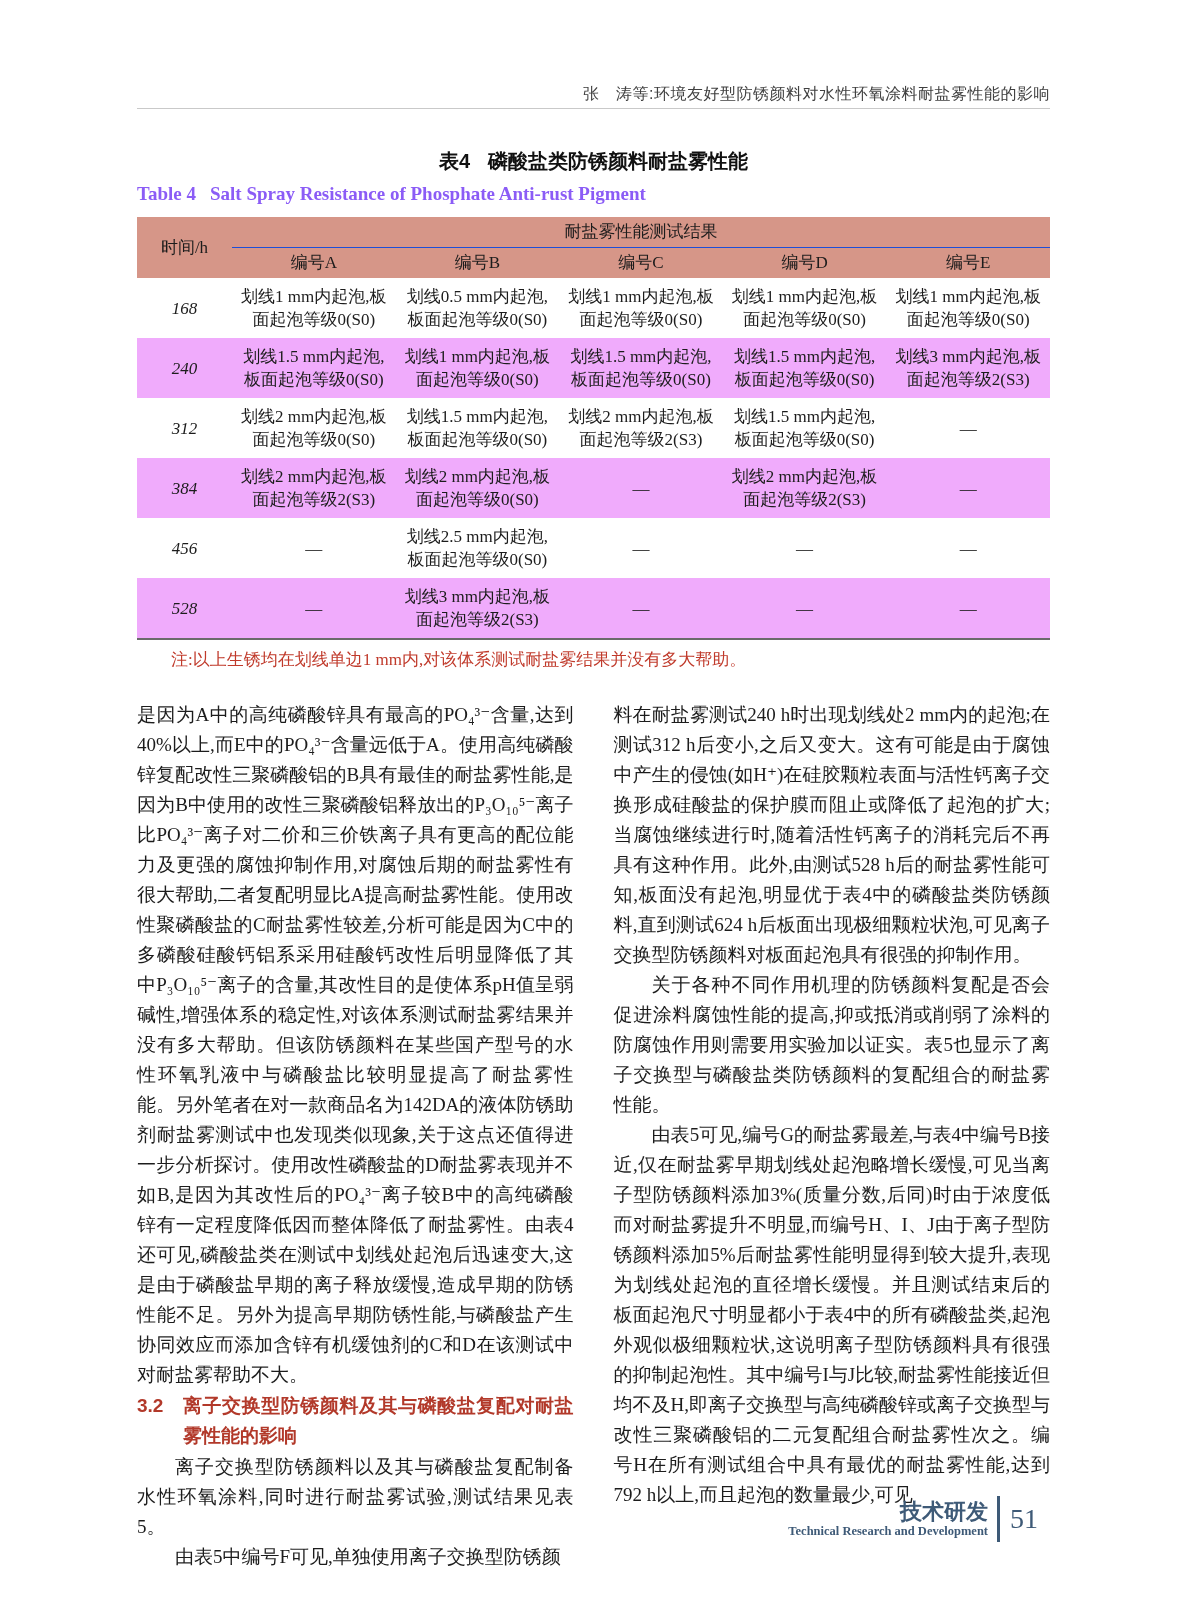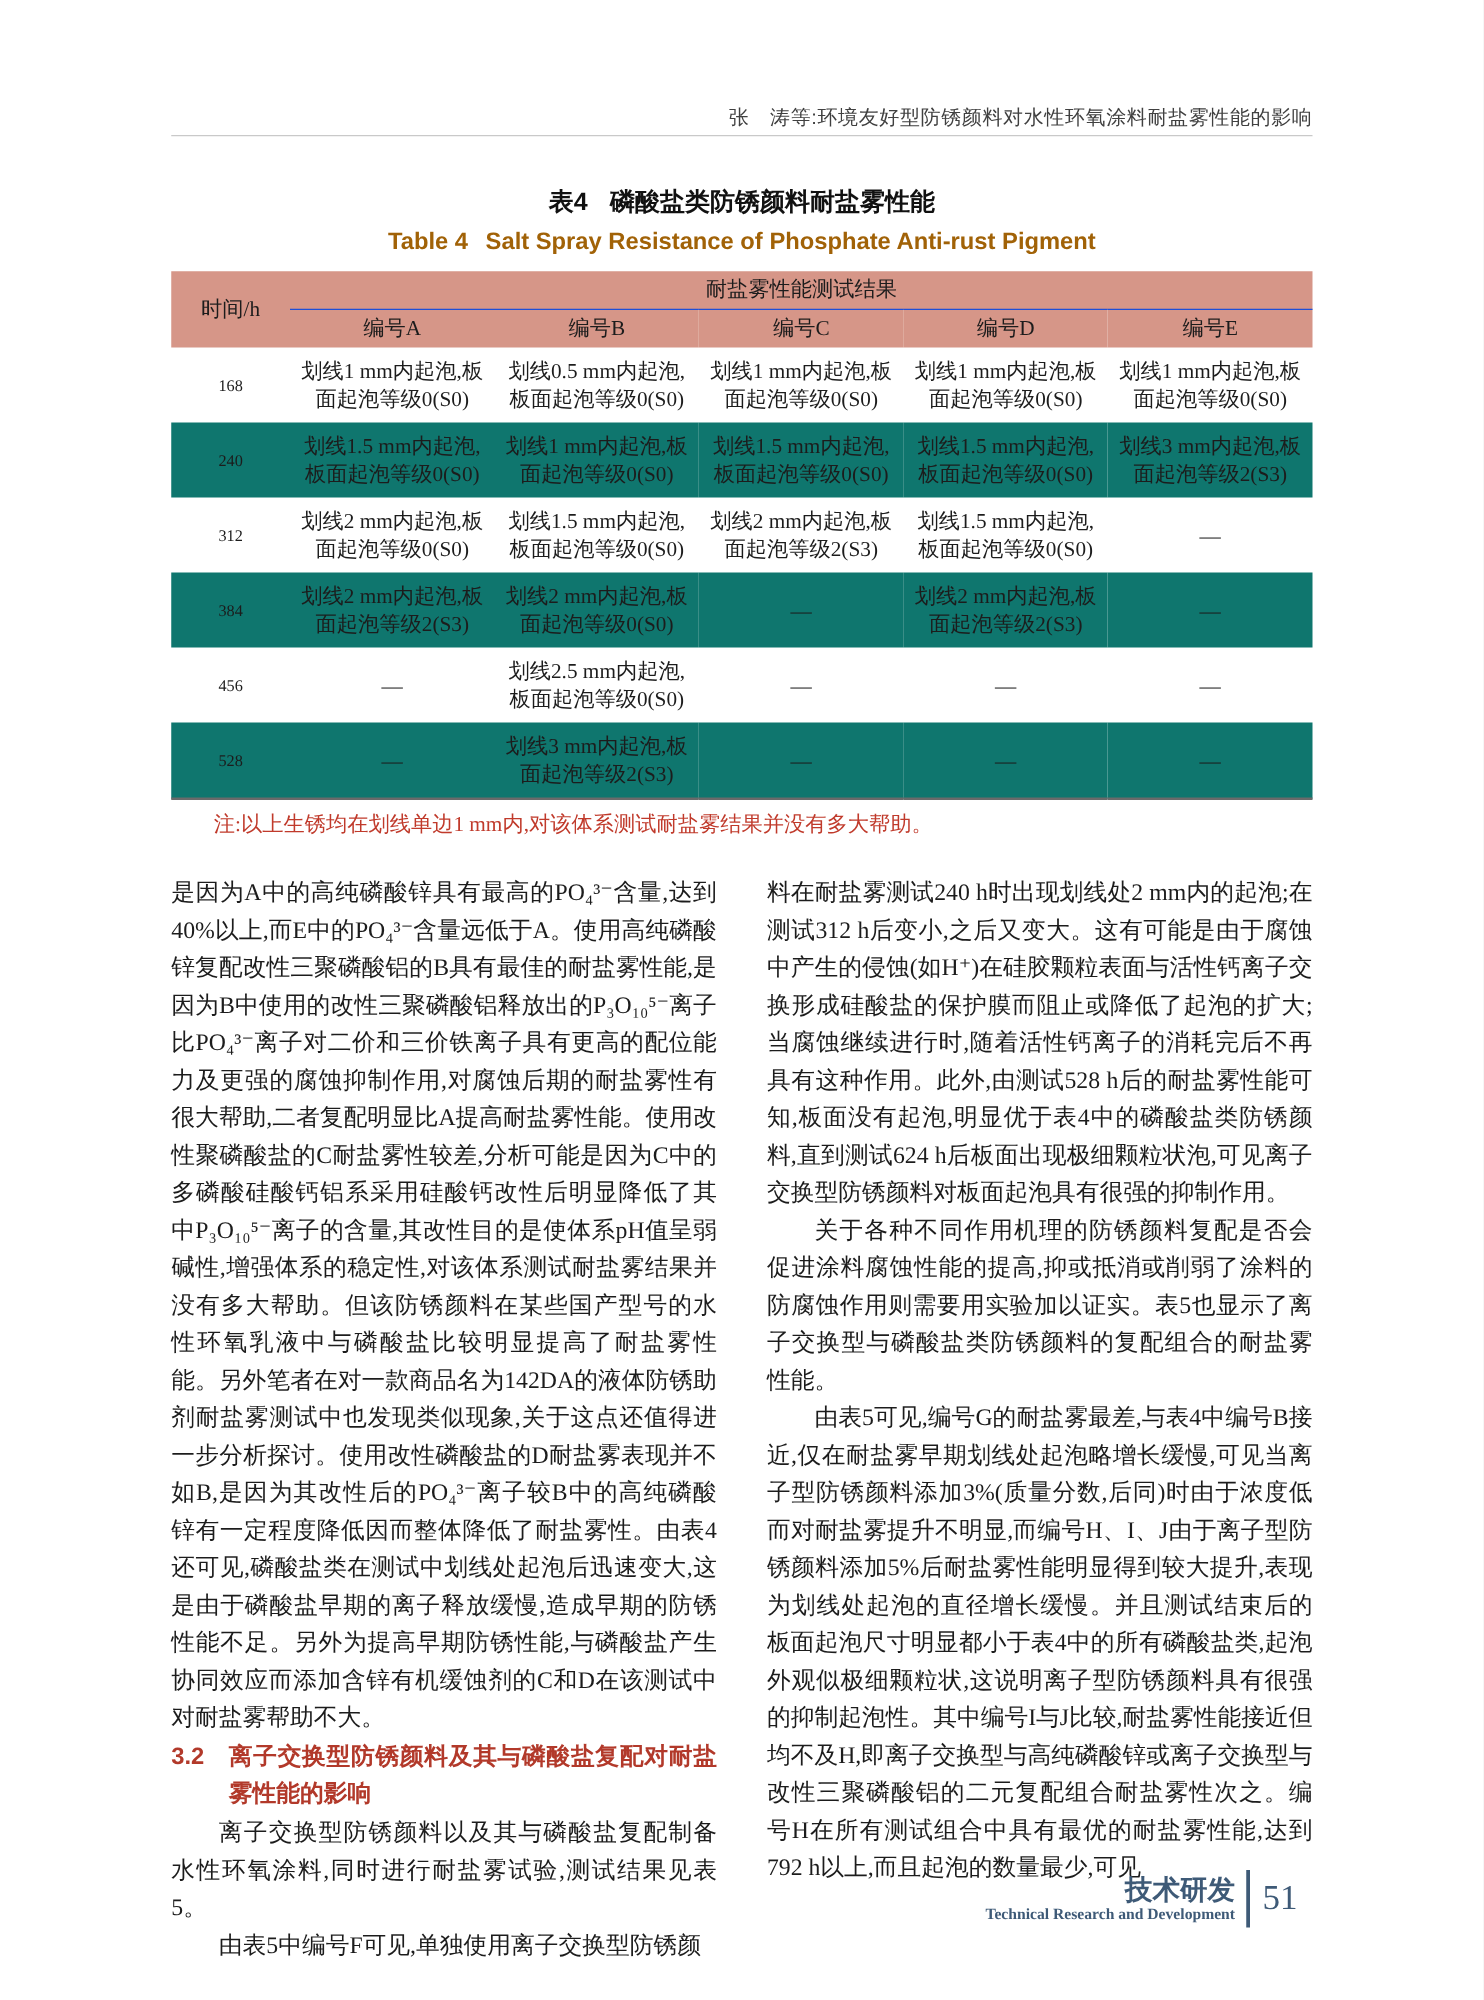--- a/index.html
+++ b/index.html
@@ -25,39 +25,38 @@
   
   .content{position:absolute;left:137px;top:126px;width:913px;}
   .caption-zh{
     text-align:center;
     font-family:"Liberation Sans","DejaVu Sans",sans-serif;
     font-weight:bold;font-size:20px;color:#111;
     margin:22px 0 8px 0;
   }
   .caption-zh .cap-gap{margin-left:18px;}
   .caption-en{
-    text-align:center;
-    font-family:Liberation Sans, sans-serif;
-    font-weight:bold;font-size:19px;color:#a16207;
+    font-family:Liberation Serif, serif;
+    font-weight:bold;font-size:19px;color:#8b5cf6;
     margin-bottom:12px;
   }
   .caption-en .cap-gap{margin-left:14px;}
   
   table.t4{
     width:913px;border-collapse:collapse;table-layout:fixed;
     font-size:17px;text-align:center;
     border-bottom:2px solid #6a6a6a;
   }
   table.t4 col.c-time{width:95px;}
   table.t4 thead{background:#d69688;}
   table.t4 th{font-weight:normal;padding:4px 4px;line-height:22px;}
   table.t4 th.group{border-bottom:1px solid #1d4ed8;}
   table.t4 td{padding:7px 9px;line-height:23px;vertical-align:middle;}
-  table.t4 tbody tr.alt{background:#0f766e;}
-  table.t4 td.time{font-size:13px;}
+  table.t4 tbody tr.alt{background:#f0abfc;}
+  table.t4 td.time{font-size:17px;font-style:italic;}
   
   .note{
     margin-top:9px;
     padding-left:34px;
     color:#c03a2b;
     font-size:17px;line-height:22px;
   }
   
   .cols{display:flex;gap:40px;margin-top:29px;}
   .col{width:443px;font-size:19px;line-height:30px;text-align:justify;}

